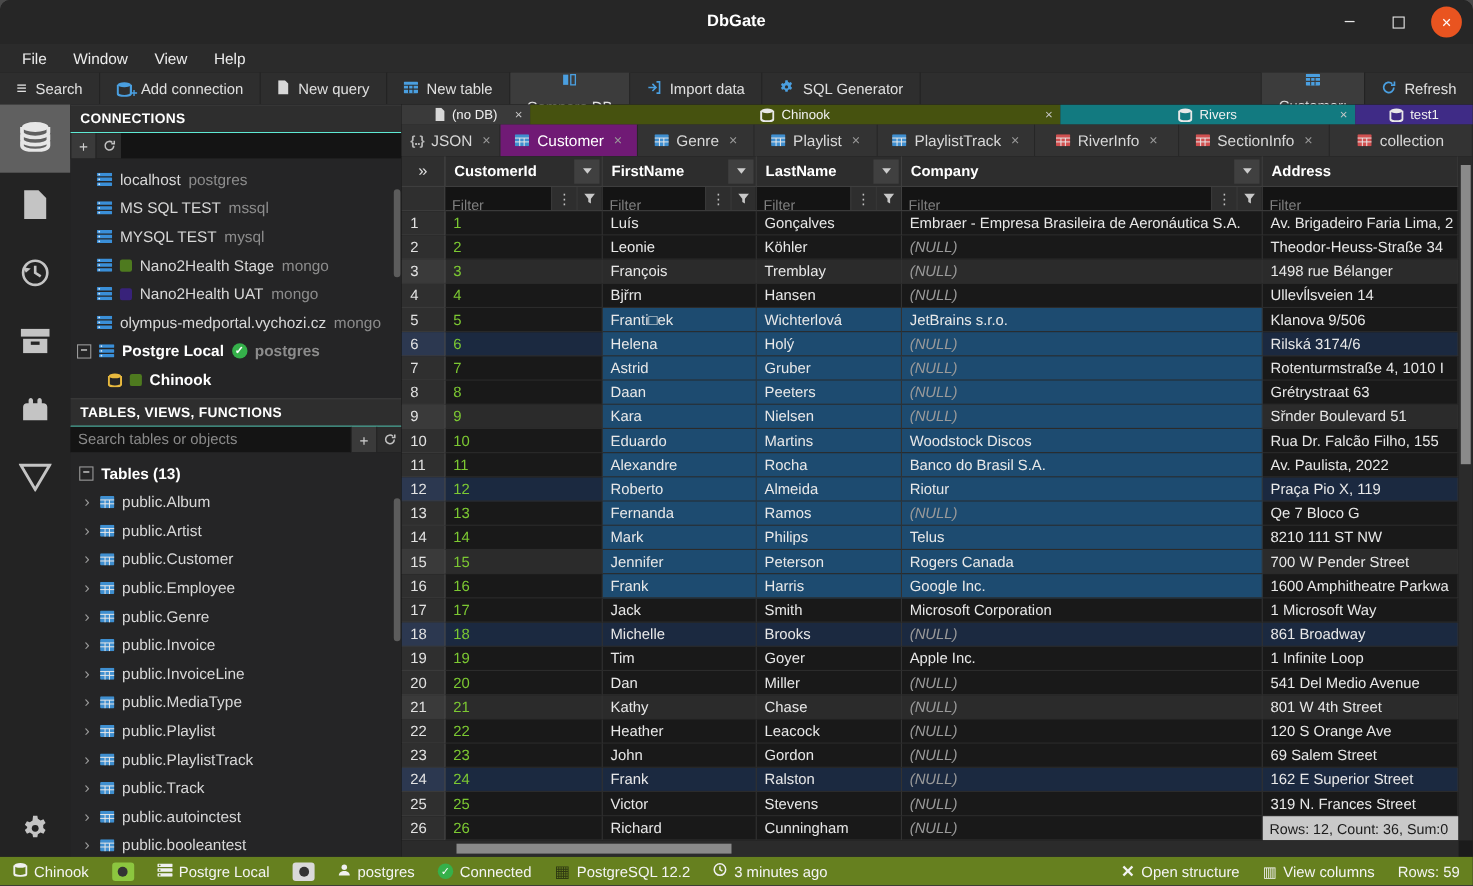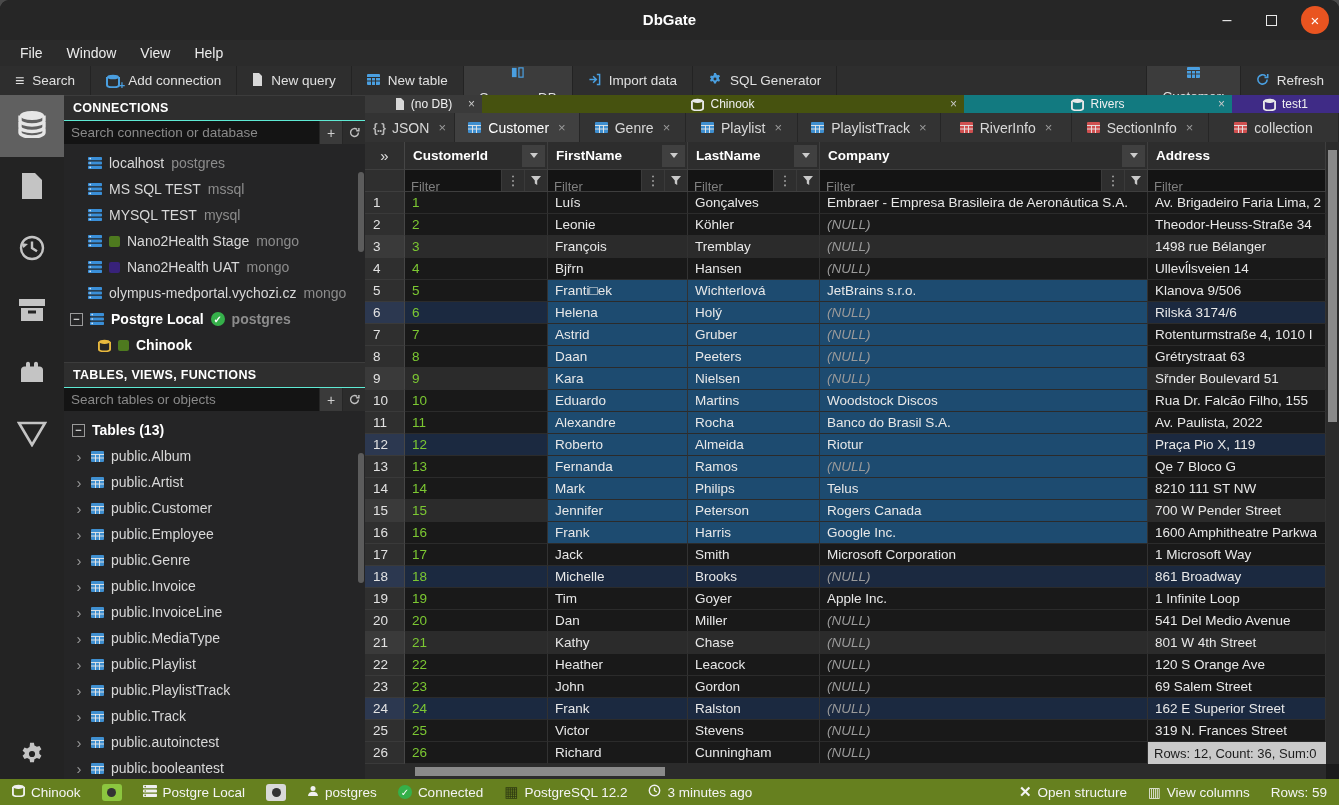--- a/index.html
+++ b/index.html
@@ -53,21 +53,21 @@
   .sthumb { position:absolute; width:6px; background:#5c5c5c; border-radius:3px; right:1px; }
   .ic { flex:none; display:inline-block; }
 
   
   .work { position:absolute; top:95px; bottom:26px; left:365px; right:0; background:#1b1b1b; overflow:hidden; }
   .dbstrip { height:18px; display:flex; font-size:12px; color:#f0f0f0; background:#303030; }
   .dbtab { position:relative; display:flex; align-items:center; justify-content:center; gap:6px; flex:none; overflow:hidden; }
   .dbtab .x { position:absolute; right:7px; color:#c9c9c9; font-size:12px; }
   .tabrow { height:29px; display:flex; background:#2e2e2e; font-size:14px; color:#d8d8d8; }
   .ttab { display:flex; align-items:center; justify-content:center; gap:7px; background:#333333; border-right:1px solid #262626; flex:none; overflow:hidden; white-space:nowrap; }
-  .ttab.active { background:#404040; color:#ffffff; }
+  .ttab.active { background:#701a75; color:#ffffff; }
   .ttab .x { color:#9a9a9a; font-size:13px; margin-left:2px; }
   .json-ic { color:#b8b8b8; font-size:12px; font-weight:bold; letter-spacing:-1px; }
 
   
   .grid { position:absolute; top:47px; left:0; right:13px; bottom:15px; overflow:hidden; font-size:13.5px; }
   .w-gut{width:40px;flex:none} .w-id{width:143px;flex:none} .w-fn{width:140px;flex:none}
   .w-ln{width:132px;flex:none} .w-co{width:328px;flex:none} .w-ad{width:178px;flex:none}
   .hrow { height:28px; display:flex; background:#2d2d2d; }
   .hcell { display:flex; align-items:center; justify-content:space-between; padding-left:8px; color:#fff; font-weight:bold; border-right:1px solid #3e3e3e; border-bottom:1px solid #3e3e3e; overflow:hidden; white-space:nowrap; }
   .hgut { display:flex; align-items:center; justify-content:center; background:#2f2f2f; color:#e0e0e0; border-right:1px solid #464646; border-bottom:1px solid #3e3e3e; font-size:15px; }
@@ -272,21 +272,20 @@
             <path fill="#c4c4c4" d="M6.8 1h2.4l.3 1.7 1.5.9 1.6-.6 1.2 2-1.3 1.1v1.8l1.3 1.1-1.2 2-1.6-.6-1.5.9-.3 1.7H6.8l-.3-1.7-1.5-.9-1.6.6-1.2-2 1.3-1.1V7.1L2.2 6l1.2-2 1.6.6 1.5-.9z"></path>
             <circle cx="8" cy="8" r="1.9" fill="#232323"></circle>
           </svg>
       </span>
     </div>
   </div>
 
   <div class="sidebar">
     <div class="sb-header">CONNECTIONS</div>
     <div class="sb-search">
-      <input placeholder="Search connection or database" style="">
       <div class="sb-btn">+</div>
       <div class="sb-btn dark">
         <svg width="11" height="11" viewBox="0 0 14 14">
             <path d="M12 7a5 5 0 1 1-1.6-3.7" fill="none" stroke="#c0c0c0" stroke-width="1.8"></path>
             <path d="M12.6 1.2v3.5H9.2" fill="none" stroke="#c0c0c0" stroke-width="1.8"></path>
           </svg>
       </div>
     </div>
     <div class="tree" id="conn-tree">
         <div class="titem" style="padding-left:24px">

